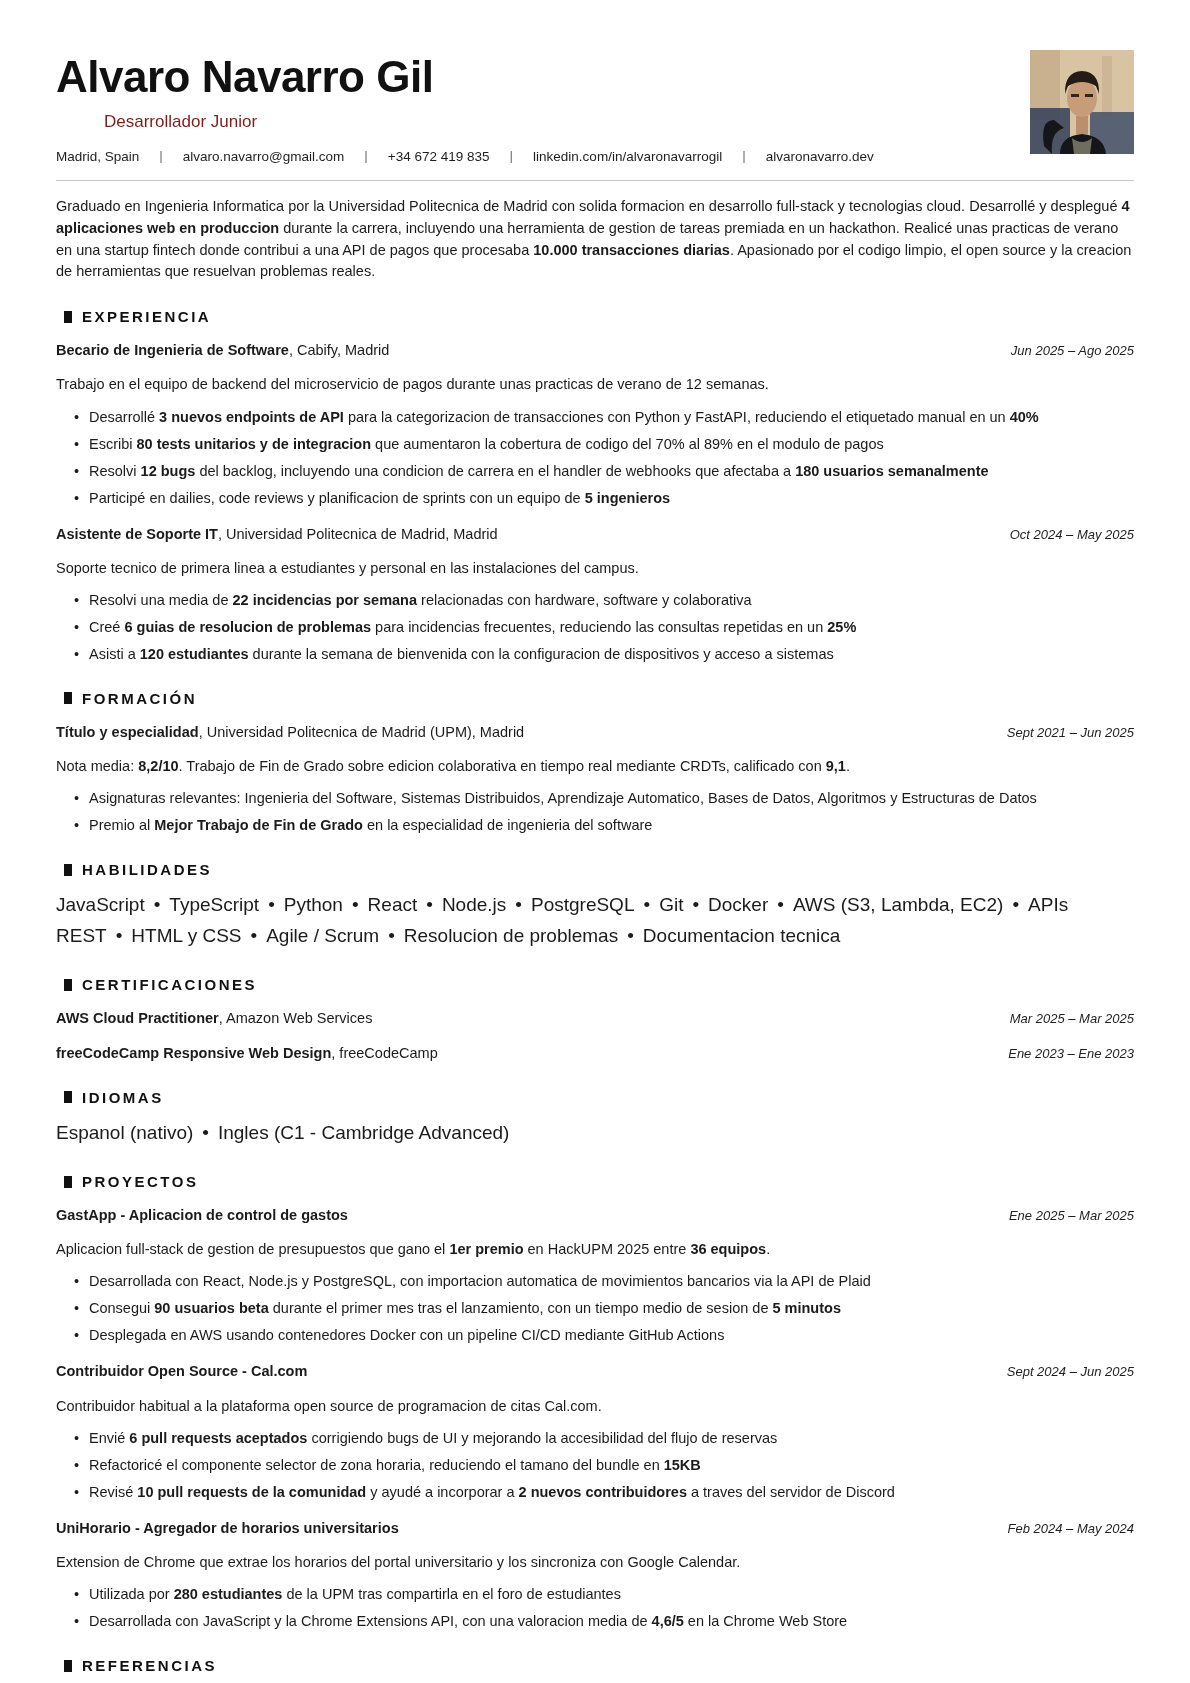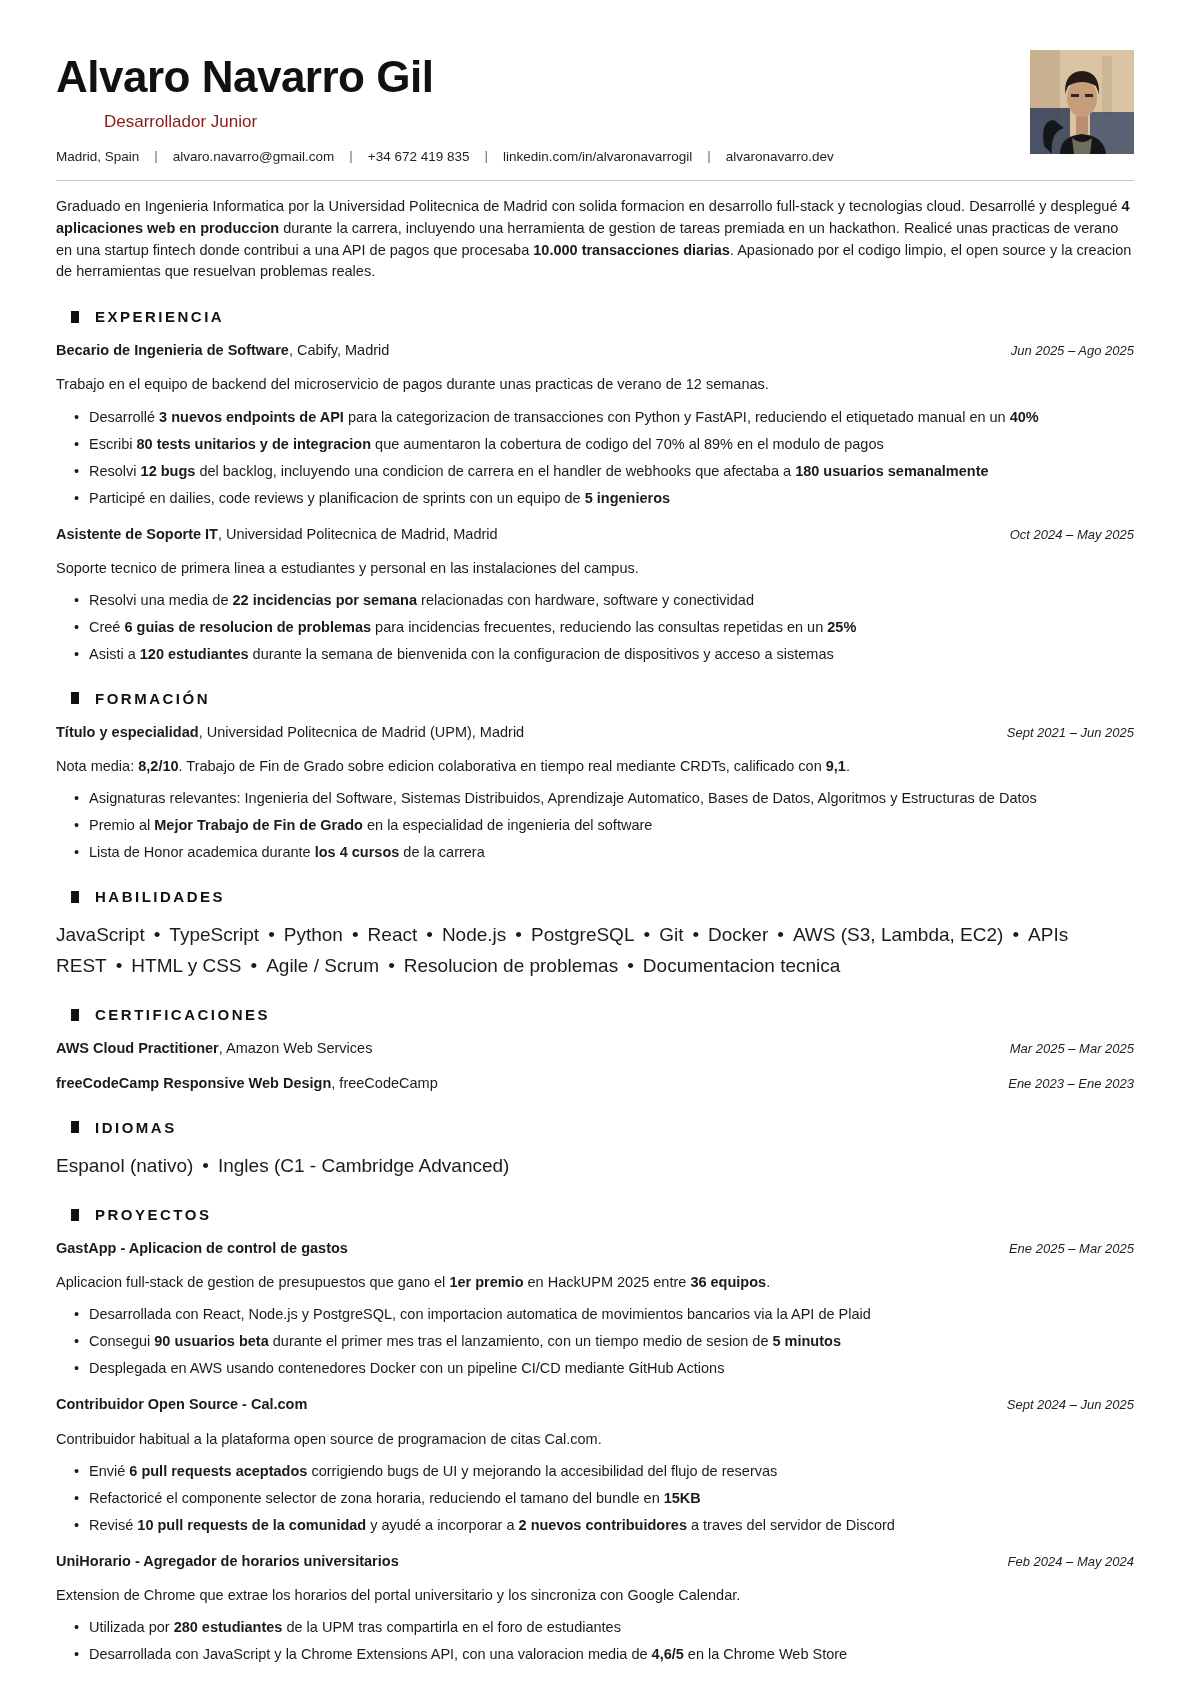--- a/index.html
+++ b/index.html
@@ -6,27 +6,27 @@
   body{width:1190px;}
   .page{
     width:1190px;min-height:1683px;box-sizing:border-box;
     padding:50px 56px 26px;display:flex;flex-direction:column;
     font-family:"Liberation Sans", sans-serif;color:#1b1b1b;background:#fff;
   }
   header{display:flex;justify-content:space-between;align-items:flex-start;}
   .header-left{flex:1;min-width:0;}
   h1.name{font-size:44px;line-height:1.05;margin:4px 0 0;font-weight:700;letter-spacing:-0.5px;color:#111;}
   .subtitle{font-size:17px;margin-top:12px;color:#7f1d1d;margin-left:48px;}
-  .contact-row{font-size:13.5px;margin-top:17px;display:flex;align-items:center;flex-wrap:wrap;column-gap:15px;row-gap:4px;color:#1f1f1f;}
+  .contact-row{font-size:13.5px;margin-top:17px;display:flex;align-items:center;flex-wrap:wrap;column-gap:15px;row-gap:4px;color:#1f1f1f;gap:20px;}
   .contact-sep{color:#6e6e6e;font-weight:300;transform:translateY(-1px);}
   .photo{width:104px;height:104px;flex:0 0 auto;margin-left:24px;overflow:hidden;}
   .rule{border:none;border-top:1px solid #c9c9c9;margin:16px 0 0;}
   .summary{font-size:14.5px;line-height:1.5;margin:15px 0 0;}
   .section{margin-top:25px;}
-  .section-heading{display:flex;align-items:center;gap:16px;font-size:15px;letter-spacing:2.5px;margin:15px;font-weight:700;color:#111;}
+  .section-heading{display:flex;align-items:center;gap:10px;font-size:15px;letter-spacing:2.5px;margin:8px;font-weight:700;color:#111;}
   .sq{width:8px;height:12px;background:#111;display:inline-block;flex:0 0 auto;}
   .entry{margin-top:15px;}
   .entry-head{display:flex;justify-content:space-between;align-items:baseline;gap:4px;}
   .entry-title{font-size:14.5px;line-height:1.4;}
   .entry-date{font-size:13px;font-style:italic;white-space:nowrap;color:#1f1f1f;}
   .entry-desc{margin:14px 0 0;font-size:14.5px;line-height:1.45;}
   ul.entry-bullets{margin:11px 0 0;padding:0 0 0 33px;list-style:none;}
   ul.entry-bullets li{font-size:14.5px;line-height:1.45;margin:6px 0;position:relative;}
   ul.entry-bullets li::before{content:"\2022";position:absolute;left:-15px;top:0;color:#1b1b1b;}
   .b{font-weight:700;}
@@ -100,21 +100,21 @@
             </ul>
   </div>
 
   <div class="entry">
     <div class="entry-head">
       <div class="entry-title"><span class="b">Asistente de Soporte IT</span><span>, Universidad Politecnica de Madrid, Madrid</span></div>
       <div class="entry-date">Oct 2024 – May 2025</div>
     </div>
     <p class="entry-desc"><span>Soporte tecnico de primera linea a estudiantes y personal en las instalaciones del campus.</span></p>
     <ul class="entry-bullets">
-              <li><span>Resolvi una media de </span><span class="b">22 incidencias por semana</span><span> relacionadas con hardware, software y conectividad</span></li>
+              <li><span>Resolvi una media de </span><span class="b">22 incidencias por semana</span><span> relacionadas con hardware, software y colaborativa</span></li>
               <li><span>Creé </span><span class="b">6 guias de resolucion de problemas</span><span> para incidencias frecuentes, reduciendo las consultas repetidas en un </span><span class="b">25%</span></li>
               <li><span>Asisti a </span><span class="b">120 estudiantes</span><span> durante la semana de bienvenida con la configuracion de dispositivos y acceso a sistemas</span></li>
             </ul>
   </div>
 </div>
   </section>
 
   <section class="section">
     <h2 class="section-heading">
       <span class="sq"></span>
@@ -123,21 +123,20 @@
     <div class="entries">
   <div class="entry">
     <div class="entry-head">
       <div class="entry-title"><span class="b">Título y especialidad</span><span>, Universidad Politecnica de Madrid (UPM), Madrid</span></div>
       <div class="entry-date">Sept 2021 – Jun 2025</div>
     </div>
     <p class="entry-desc"><span>Nota media: </span><span class="b">8,2/10</span><span>. Trabajo de Fin de Grado sobre edicion colaborativa en tiempo real mediante CRDTs, calificado con </span><span class="b">9,1</span><span>.</span></p>
     <ul class="entry-bullets">
               <li><span>Asignaturas relevantes: Ingenieria del Software, Sistemas Distribuidos, Aprendizaje Automatico, Bases de Datos, Algoritmos y Estructuras de Datos</span></li>
               <li><span>Premio al </span><span class="b">Mejor Trabajo de Fin de Grado</span><span> en la especialidad de ingenieria del software</span></li>
-              <li><span>Lista de Honor academica durante </span><span class="b">los 4 cursos</span><span> de la carrera</span></li>
             </ul>
   </div>
 </div>
   </section>
 
   <section class="section">
     <h2 class="section-heading">
       <span class="sq"></span>
       <span class="heading-text">HABILIDADES</span>
     </h2>

